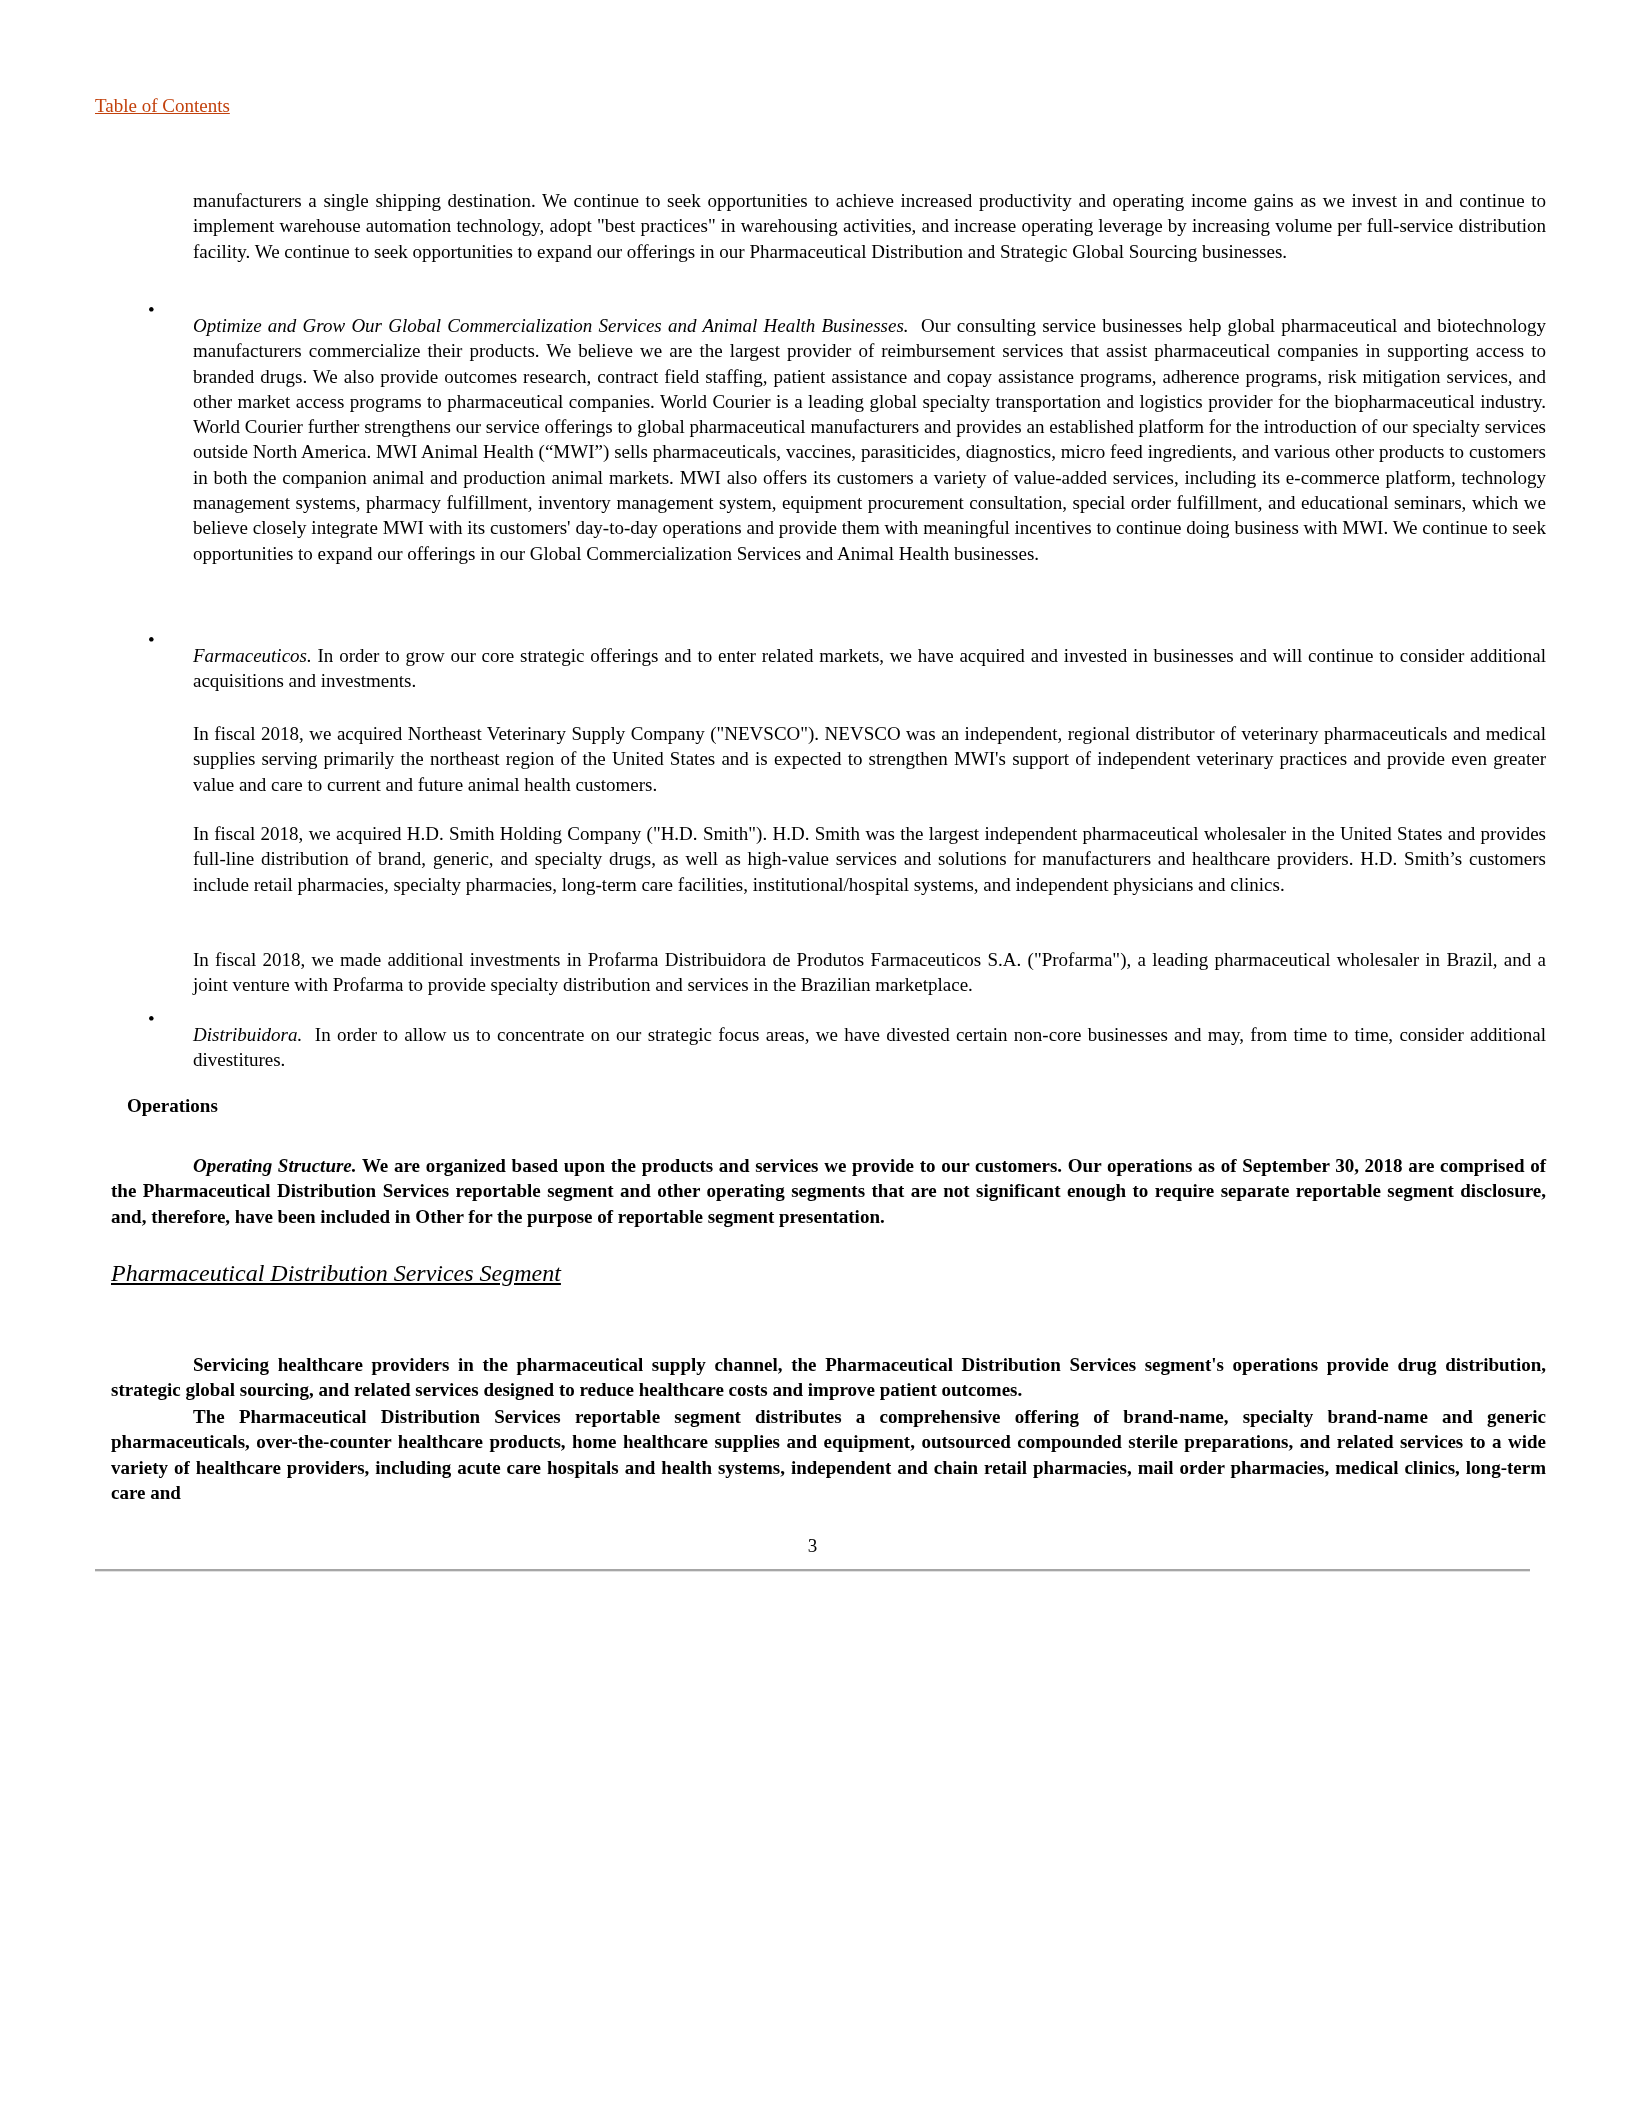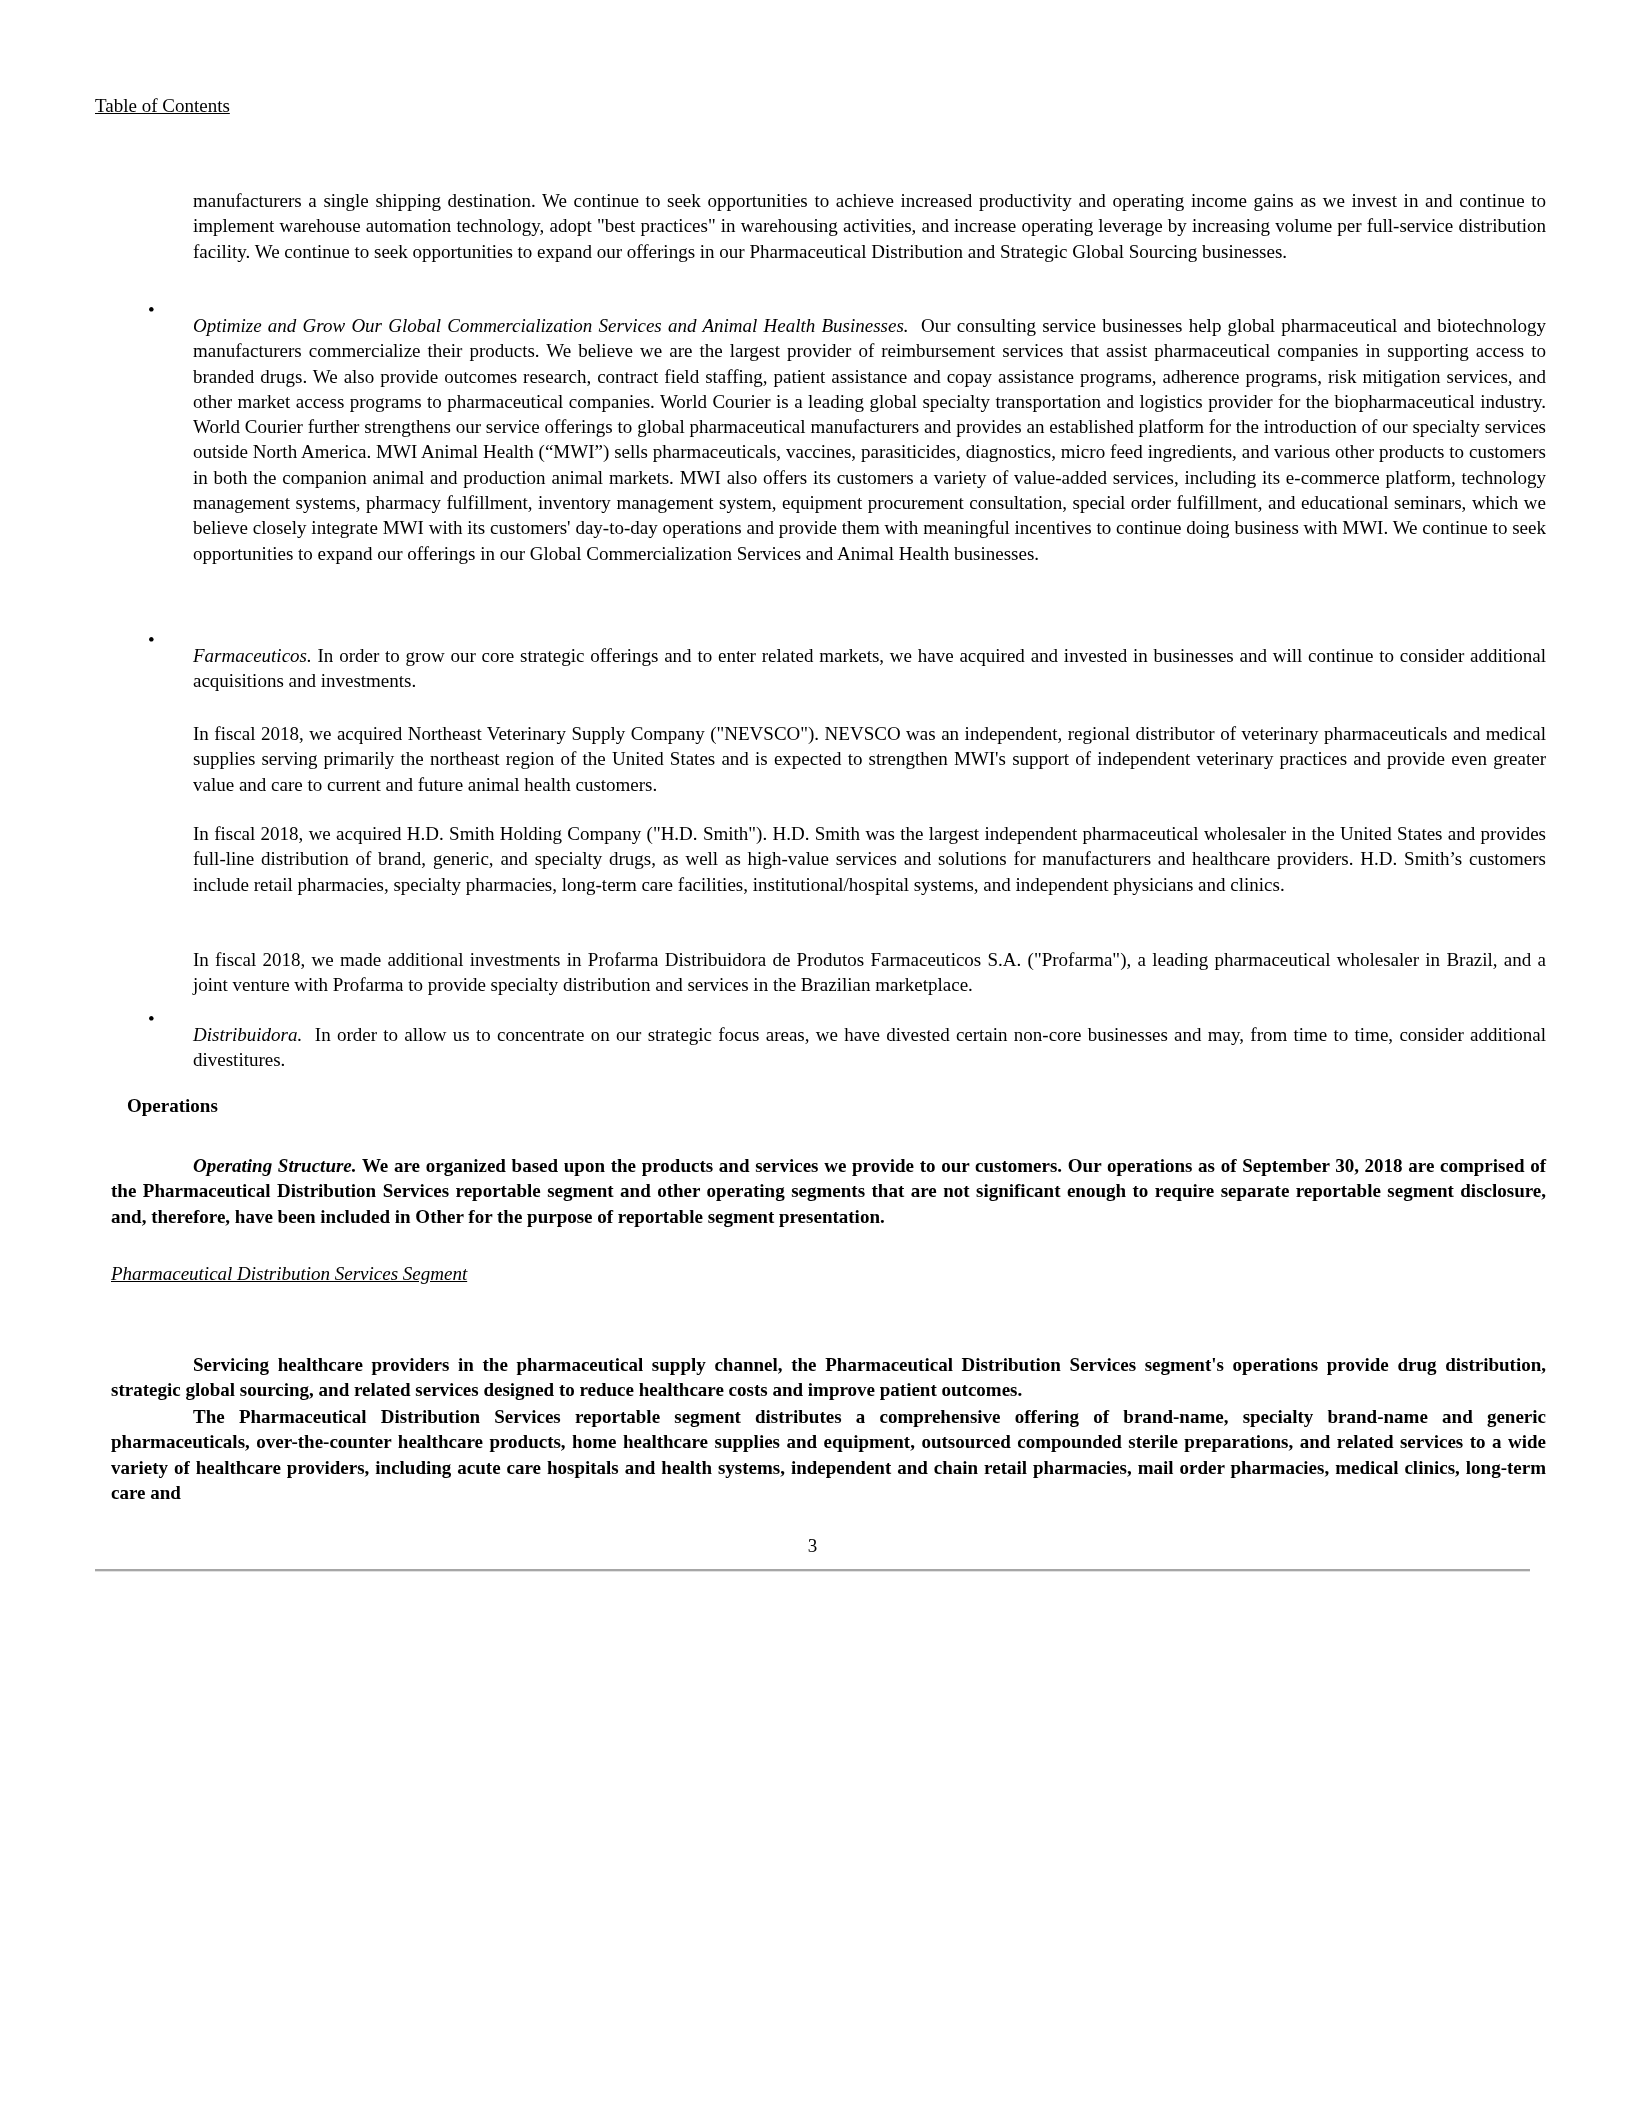--- a/index.html
+++ b/index.html
@@ -18,21 +18,21 @@
       color: #000000;
     }
     .blk {
       position: absolute;
       margin: 16px;
     }
     .toc-link {
       position: absolute;
       left: 95px;
       top: 93px;
-      color: #000000;
+      color: #c2410c;
       text-decoration: underline;
       font-size: 19px;
       line-height: 25.3px;
       cursor: pointer;
       text-align: right;
     }
     .indent-block {
       left: 177px;
       width: 1353px;
       text-align: justify;
@@ -97,20 +97,20 @@
 
 <p class="blk indent-block" style="top:931px;">In fiscal 2018, we made additional investments in Profarma Distribuidora de Produtos Farmaceuticos S.A. ("Profarma"), a leading pharmaceutical wholesaler in Brazil, and a joint venture with Profarma to provide specialty distribution and services in the Brazilian marketplace.</p>
 
 <span class="bullet" style="top:1006px;">•</span>
 <p class="blk indent-block" style="top:1006px;"><i>Distribuidora.</i><span style="white-space:pre-wrap;">  In order to allow us to concentrate on our strategic focus areas, we have divested certain non-core businesses and may, from time to time, consider additional divestitures.</span></p>
 
 <h2 class="blk heading-bold" style="top:1077px; font-size:19px; line-height:25.3px;">Operations</h2>
 
 <p class="blk full-block first-indent" style="top:1137px;"><i>Operating Structure.</i><span> We are organized based upon the products and services we provide to our customers. Our operations as of September 30, 2018 are comprised of the Pharmaceutical Distribution Services reportable segment and other operating segments that are not significant enough to require separate reportable segment disclosure, and, therefore, have been included in Other for the purpose of reportable segment presentation.</span></p>
 
-<h3 class="blk heading-underline" style="top:1245px; font-size:19px; line-height:25.3px; font-weight:normal;">Pharmaceutical Distribution Services Segment</h3>
+<h3 class="blk heading-underline" style="top:1245px; font-size:24px; line-height:25.3px; font-weight:normal;">Pharmaceutical Distribution Services Segment</h3>
 
 <p class="blk full-block first-indent" style="top:1336px;">Servicing healthcare providers in the pharmaceutical supply channel, the Pharmaceutical Distribution Services segment's operations provide drug distribution, strategic global sourcing, and related services designed to reduce healthcare costs and improve patient outcomes.</p>
 
 <p class="blk full-block first-indent" style="top:1388px; text-align-last:left;">The Pharmaceutical Distribution Services reportable segment distributes a comprehensive offering of brand-name, specialty brand-name and generic pharmaceuticals, over-the-counter healthcare products, home healthcare supplies and equipment, outsourced compounded sterile preparations, and related services to a wide variety of healthcare providers, including acute care hospitals and health systems, independent and chain retail pharmacies, mail order pharmacies, medical clinics, long-term care and</p>
 
 <div class="page-num">3</div>
 <div class="page-rule"></div>
 
 </body></html>

